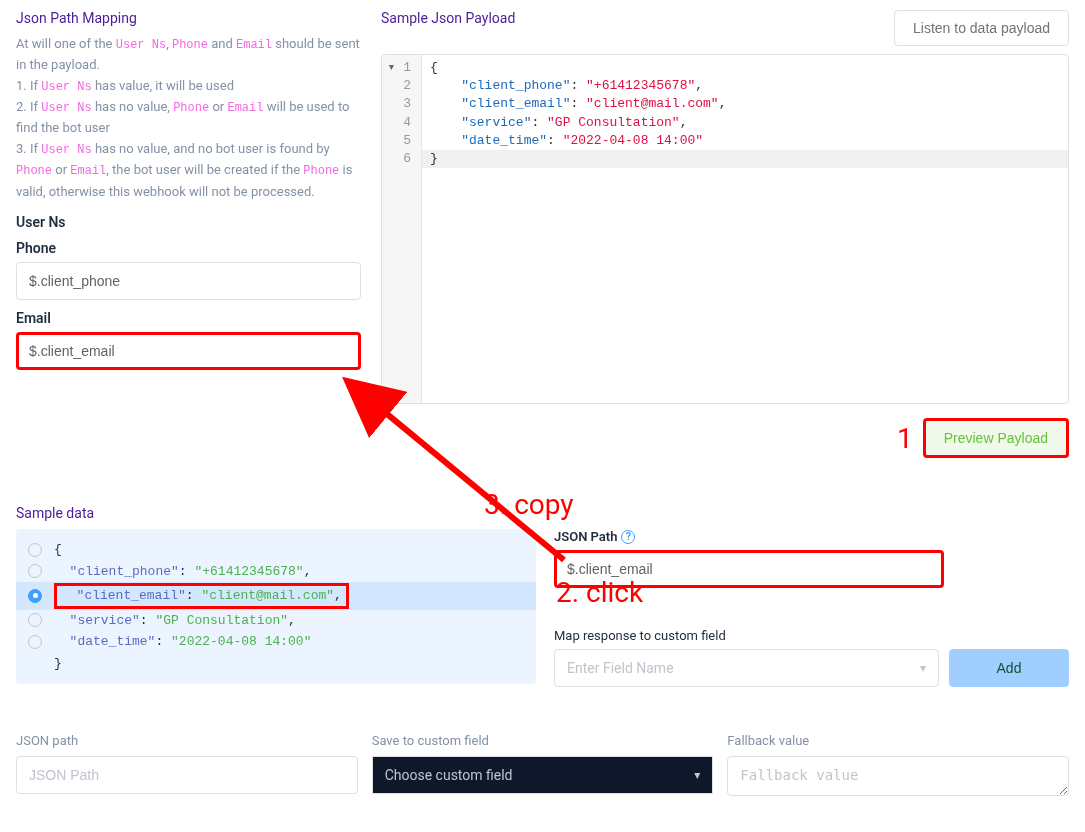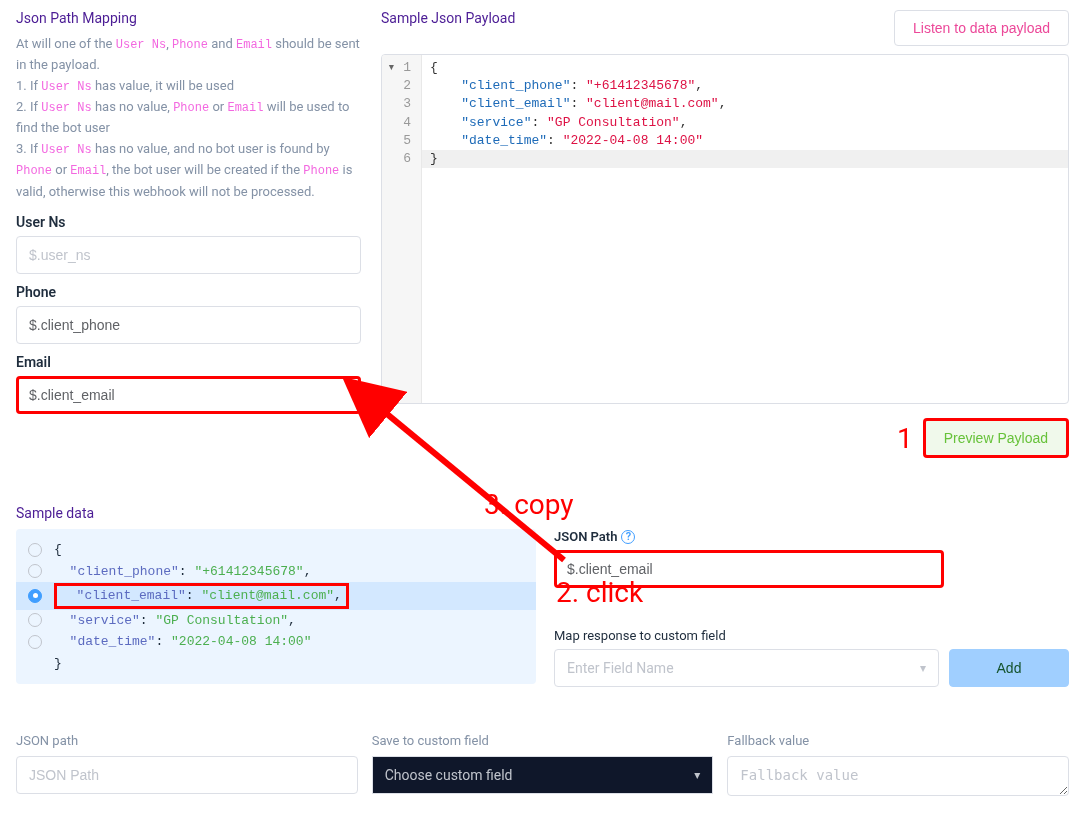--- a/index.html
+++ b/index.html
@@ -29,21 +29,21 @@
   }
   .text-input::placeholder { color: #c0c4cc; }
   .text-input.highlighted { border: 3px solid #ff0000; padding: 8px 10px; }
   .top-row { display: flex; justify-content: space-between; align-items: flex-start; margin-bottom: 8px; }
   .btn {
     padding: 9px 18px;
     border: 1px solid #dcdfe6;
     border-radius: 4px;
     background: #fff;
     font-size: 14px;
-    color: #ec4899;
+    color: #737373;
     cursor: pointer;
   }
   .btn-success {
     background: #f0f9eb;
     border-color: #c2e7b0;
     color: #67c23a;
   }
   .btn-success.highlighted { border: 3px solid #ff0000; }
   .btn-primary {
     background: #a0cfff;
@@ -135,21 +135,20 @@
   <div class="left-panel">
     <div class="section-title">Json Path Mapping</div>
     <div class="help-text">
       <span>At will one of the </span><span class="code">User Ns</span>, <span class="code">Phone</span><span> and </span><span class="code">Email</span><span> should be sent in the payload.</span><br>
       <span>1. If </span><span class="code">User Ns</span><span> has value, it will be used</span><br>
       <span>2. If </span><span class="code">User Ns</span><span> has no value, </span><span class="code">Phone</span><span> or </span><span class="code">Email</span><span> will be used to find the bot user</span><br>
       <span>3. If </span><span class="code">User Ns</span><span> has no value, and no bot user is found by </span><span class="code">Phone</span><span> or </span><span class="code">Email</span><span>, the bot user will be created if the </span><span class="code">Phone</span><span> is valid, otherwise this webhook will not be processed.</span>
     </div>
 
     <label class="field-label">User Ns</label>
-    <input type="text" class="text-input" placeholder="$.user_ns" style="">
 
     <label class="field-label">Phone</label>
     <input type="text" class="text-input" value="$.client_phone" style="">
 
     <label class="field-label">Email</label>
     <input type="text" class="text-input highlighted" id="email-input-target" value="$.client_email" style="">
   </div>
 
   <div class="right-panel">
     <div class="top-row">

